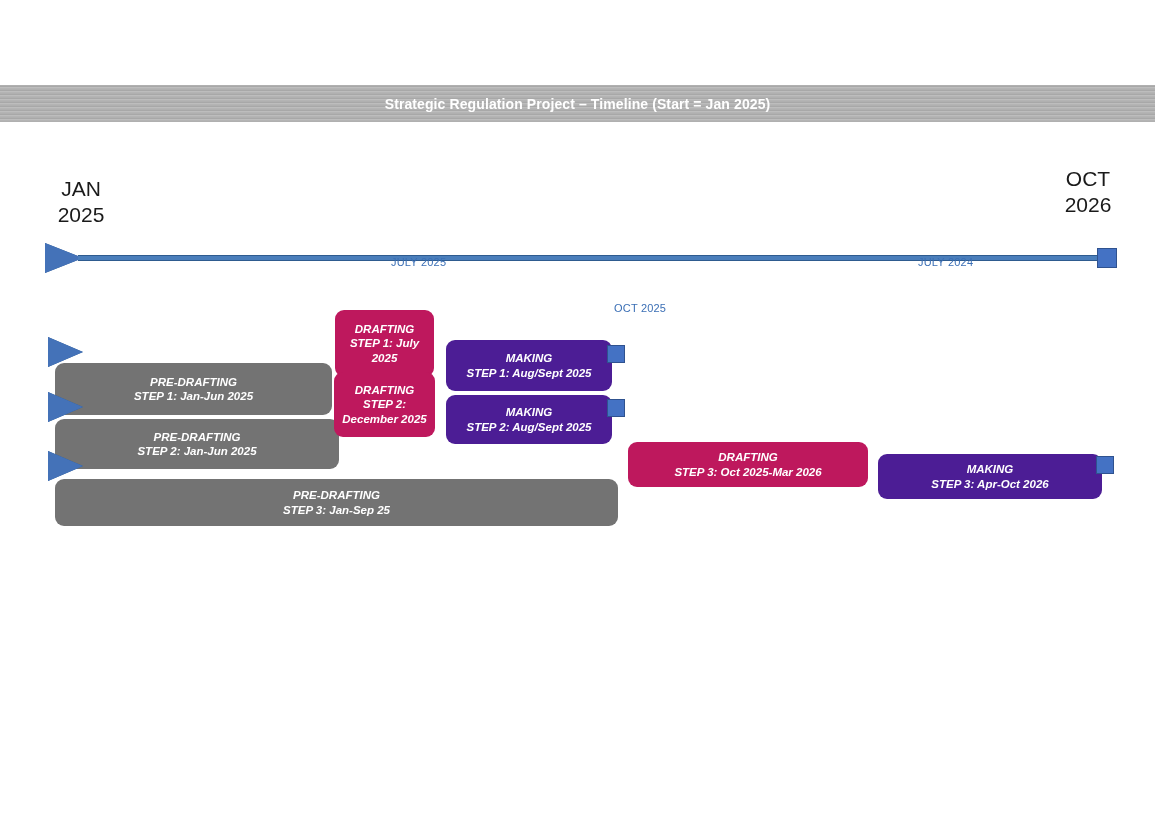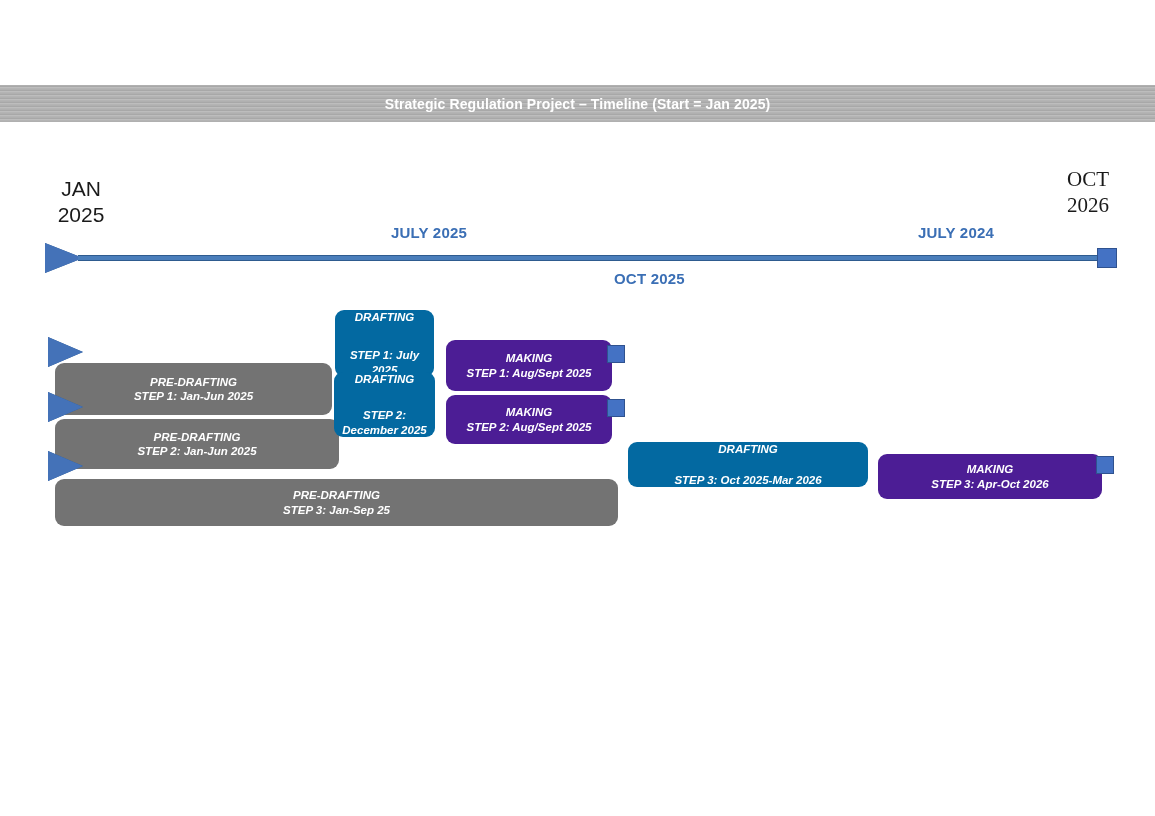--- a/index.html
+++ b/index.html
@@ -45,21 +45,21 @@
 
   
   .endcap {
     position: absolute;
     color: #1a1a1a;
     font-size: 21px;
     line-height: 26px;
     font-weight: normal;
   }
   #start-cap { left: 36px; top: 176px; text-align: center; width: 90px; }
-  #end-cap   { left: 1038px; top: 166px; text-align: center; width: 100px; font-family: Liberation Serif, serif; }
+  #end-cap   { left: 1038px; top: 166px; text-align: center; width: 100px; }
   .endcap .l2 { display: block; }
 
   
   #axis-line {
     position: absolute;
     left: 78px;
     top: 255px;
     width: 1024px;
     height: 6px;
     background: #4a7ebb;
@@ -84,25 +84,25 @@
     top: 248px;
     width: 20px;
     height: 20px;
     background: #4472c4;
     border: 1.5px solid #2f528f;
     box-sizing: border-box;
   }
   .axis-tick-label {
     position: absolute;
     color: #3b6fb5;
-    font-size: 15px;
-    font-weight: bold;
+    font-size: 11px;
+    font-weight: normal;
     letter-spacing: 0.2px;
     white-space: nowrap;
-    top: 224px;
+    top: 256px;
   }
 
   
   .bar {
     position: absolute;
     border-radius: 9px;
     display: flex;
     flex-direction: column;
     align-items: center;
     justify-content: center;
@@ -113,21 +113,21 @@
     box-sizing: border-box;
     line-height: 1.25;
     padding: 0 4px;
   }
   .bar .bar-line1,
   .bar .bar-line2 { display: block; white-space: nowrap; }
   .bar.narrow .bar-line1,
   .bar.narrow .bar-line2 { white-space: normal; }
 
   .bar-green  { background: #737373; margin-top: 37px; }
-  .bar-orange { background: #0369a1; justify-content: space-between; }
+  .bar-orange { background: #be185d; }
   .bar-yellow { background: #4c1d95; margin-top: 12px; }
 
   .row-marker-square {
     position: absolute;
     width: 18px;
     height: 18px;
     background: #4472c4;
     border: 1.5px solid #2f528f;
     box-sizing: border-box;
   }

